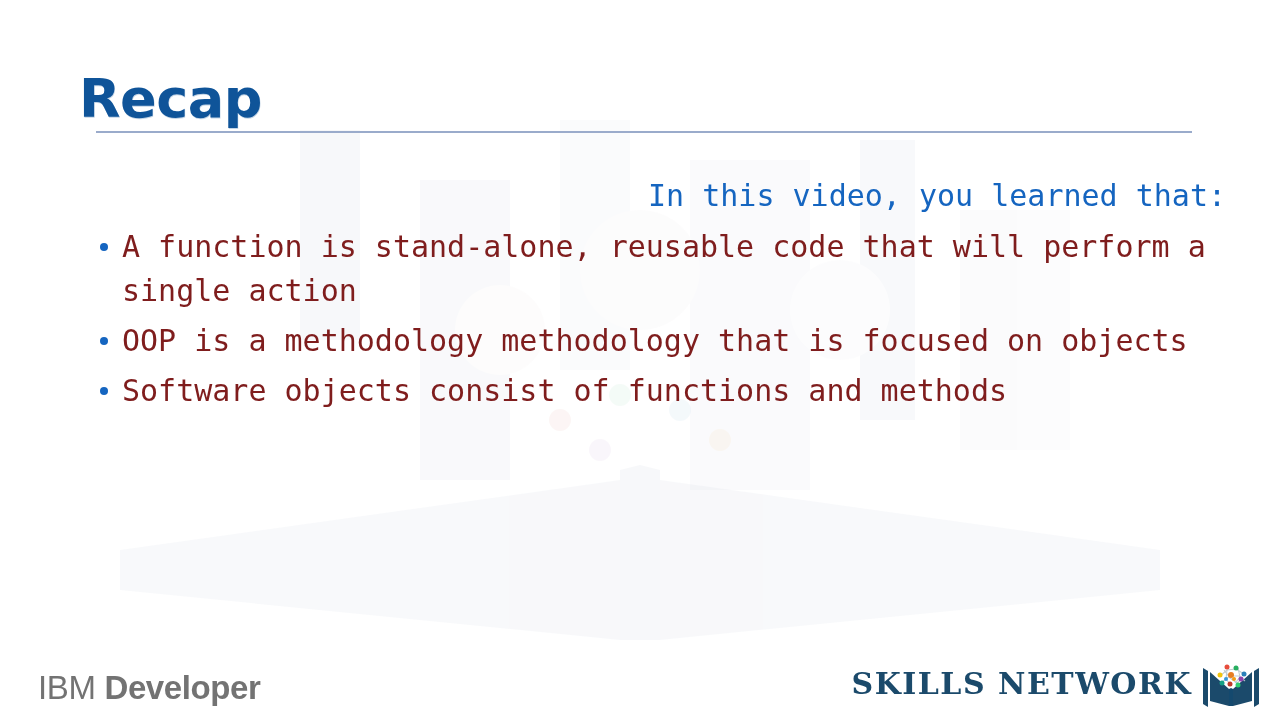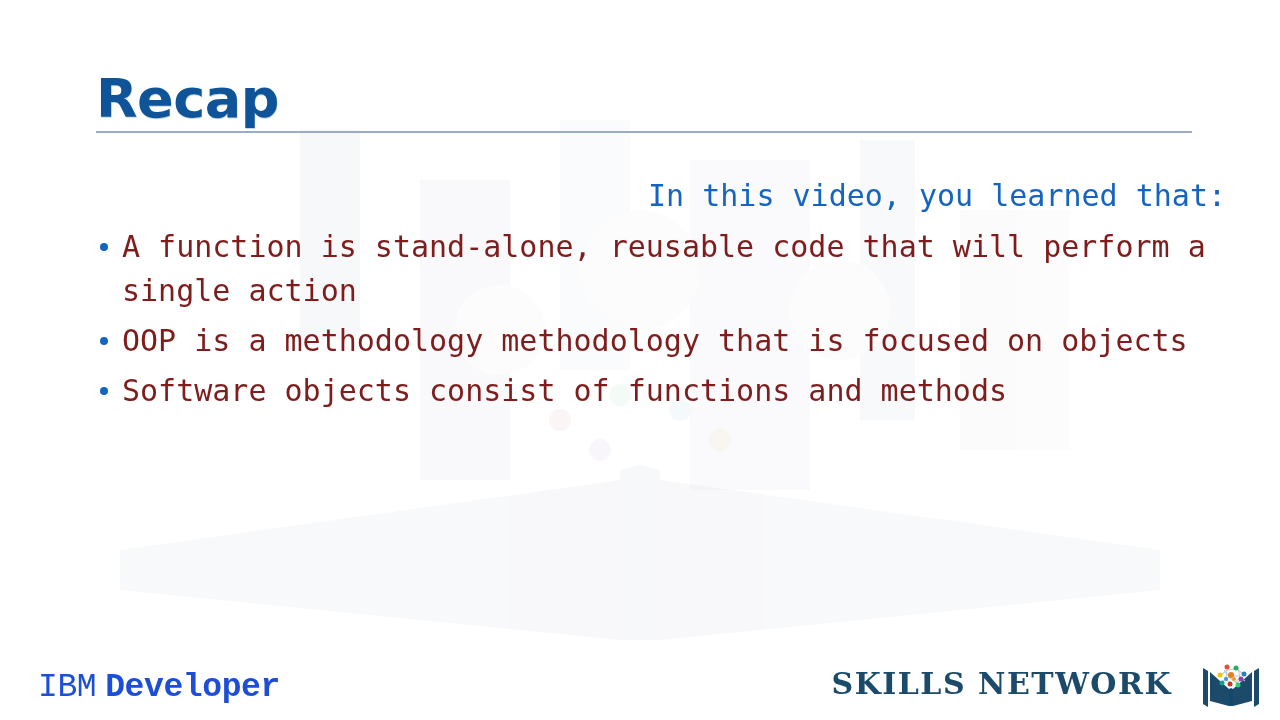--- a/index.html
+++ b/index.html
@@ -23,21 +23,21 @@
     left: 0; top: 120px;
     width: 1280px; height: 540px;
     pointer-events: none;
     opacity: 1;
   }
   #watermark svg { display:block; width:100%; height:100%; }
 
   
   .title-block {
     position: absolute;
-    left: 96px;
+    left: 79px;
     top: 70px;
     width: 1096px;
   }
   .slide-title {
     font-family: "DejaVu Sans", sans-serif;
     font-weight: bold;
     font-size: 54px;
     line-height: 58px;
     letter-spacing: -0.5px;
     color: #0f5499;
@@ -93,38 +93,38 @@
     border-radius: 50%;
     background: #1565c0;
   }
   .bullet-text { display: block; }
 
   
   .ibm-logo {
     position: absolute;
     left: 38px;
     bottom: 13px;
-    font-family: Liberation Mono, monospace;
+    font-family: Liberation Sans, sans-serif;
     font-size: 33px;
     line-height: 38px;
-    color: #1d4ed8;
+    color: #737373;
     white-space: nowrap;
     letter-spacing: -0.4px;
   }
   .ibm-logo .ibm-word { font-weight: 400; }
   .ibm-logo .dev-word { font-weight: 700; margin-left: 9px; }
 
   
   .sn-logo {
     position: absolute;
     right: 18px;
     bottom: 10px;
     display: flex;
     align-items: center;
-    gap: 28px;
+    gap: 8px;
   }
   .sn-word {
     font-family: "DejaVu Serif", serif;
     font-weight: bold;
     font-size: 30px;
     line-height: 34px;
     letter-spacing: 1.5px;
     color: #1b4a6b;
     white-space: nowrap;
   }

